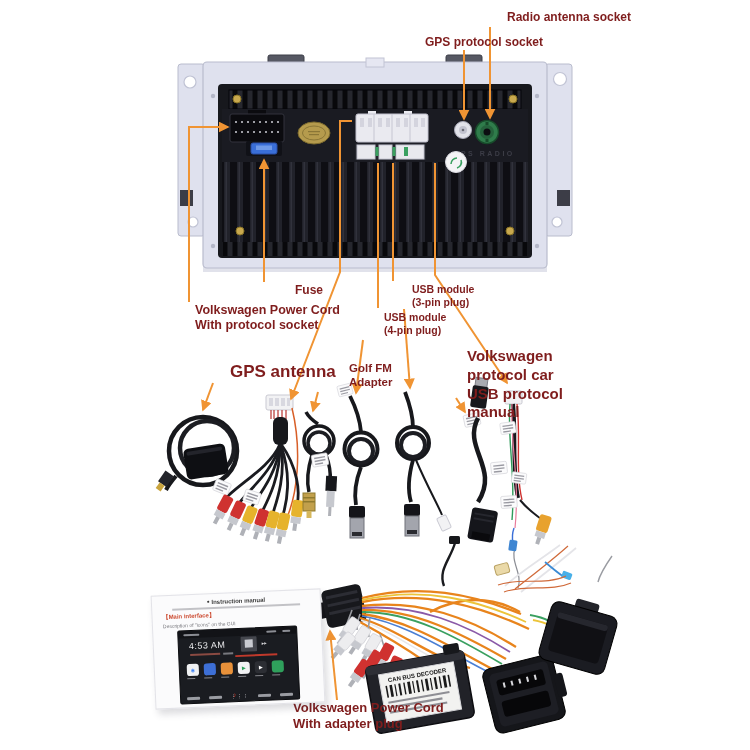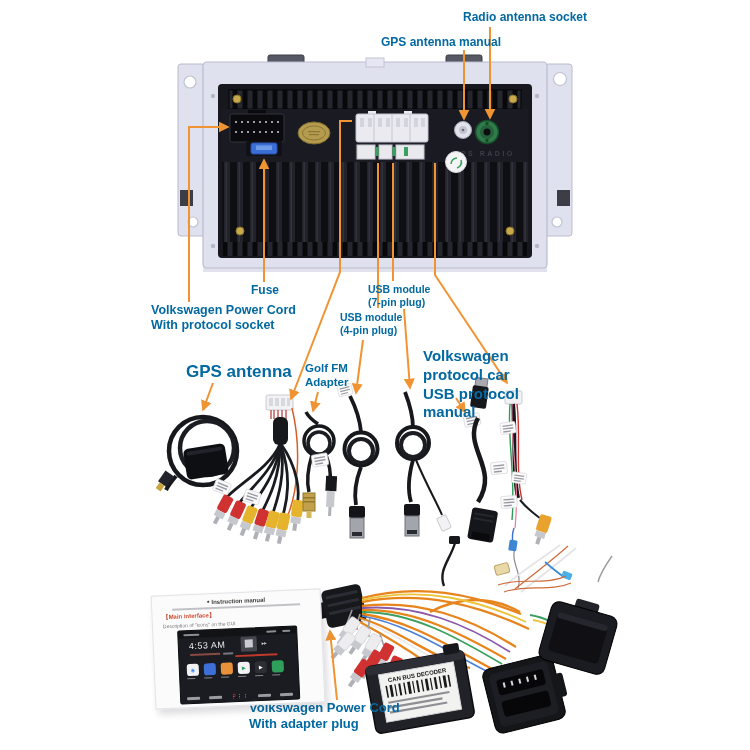--- a/index.html
+++ b/index.html
@@ -1,19 +1,19 @@
 <!DOCTYPE html>
 <html><head>
 <meta charset="utf-8">
 <style>
   html,body{margin:0;padding:0;background:#fff;}
   .scene{position:relative;width:750px;height:750px;background:#ffffff;overflow:hidden;
          font-family:"Liberation Sans",sans-serif;}
   .scene svg{position:absolute;left:0;top:0;}
-  .lbl{position:absolute;color:#0369a1;font-weight:bold;line-height:1.2;white-space:nowrap;}
+  .lbl{position:absolute;color:#7f1d1d;font-weight:bold;line-height:1.2;white-space:nowrap;margin-left:44px;}
   .lbl.c{text-align:left;white-space:normal;}
   
   .manual{position:absolute;left:153px;top:592px;width:168px;height:112px;background:#fbfbfc;
           border:1px solid #e3e3e8;transform:rotate(-2.5deg);box-shadow:3px 5px 7px rgba(60,60,80,.18);}
   .m-title{font-size:6px;color:#3a3a3a;text-align:center;margin-top:4px;font-weight:bold;}
   .m-dot{font-size:5px;vertical-align:1px;}
   .m-bar{height:2px;background:#c2c2c6;margin:2px auto 0 auto;}
   .m-red{font-size:6px;color:#cc4a30;font-weight:bold;margin:2px 0 0 10px;}
   .m-cap{font-size:5px;color:#77777c;margin:1px 0 0 10px;}
   .screen{position:relative;margin:2px 0 0 24px;width:118px;height:72px;background:#1a1c21;
@@ -450,29 +450,29 @@
     <path d="M404,309 L410,388" marker-end="url(#arr)"></path>
     <path d="M435,163 L435,275 L507,383" marker-end="url(#arr)"></path>
     <path d="M213,383 L203,410" marker-end="url(#arr)"></path>
     <path d="M318,392 L313,411" marker-end="url(#arr)"></path>
     <path d="M456,398 L465,412" marker-end="url(#arr)"></path>
     <path d="M337,700 L330,631" marker-end="url(#arr)"></path>
   </g>
 </svg>
 
 <div class="lbl" style="left:463px;top:10px;font-size:12px">Radio antenna socket</div>
-<div class="lbl" style="left:381px;top:35px;font-size:12px">GPS antenna manual</div>
+<div class="lbl" style="left:381px;top:35px;font-size:12px">GPS protocol socket</div>
 <div class="lbl" style="left:251px;top:283px;font-size:12px">Fuse</div>
 <div class="lbl" style="left:151px;top:303px;font-size:12.5px">
   <div>Volkswagen Power Cord</div>
   <div>With protocol socket</div>
 </div>
 <div class="lbl c" style="left:368px;top:283px;width:70px;font-size:10.5px">
   <div>USB module</div>
-  <div>(7-pin plug)</div>
+  <div>(3-pin plug)</div>
 </div>
 <div class="lbl c" style="left:340px;top:311px;width:70px;font-size:10.5px">
   <div>USB module</div>
   <div>(4-pin plug)</div>
 </div>
 <div class="lbl" style="left:186px;top:362px;font-size:17px">GPS antenna</div>
 <div class="lbl" style="left:305px;top:362px;font-size:11.5px">
   <div>Golf FM</div>
   <div>Adapter</div>
 </div>

